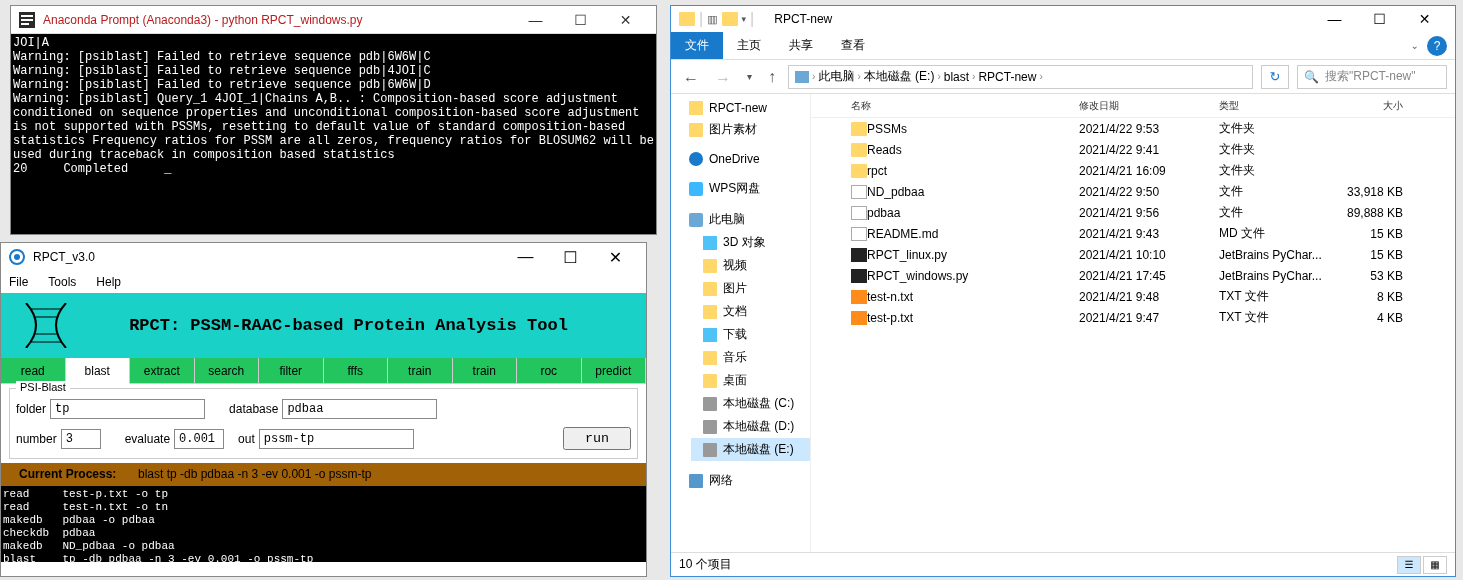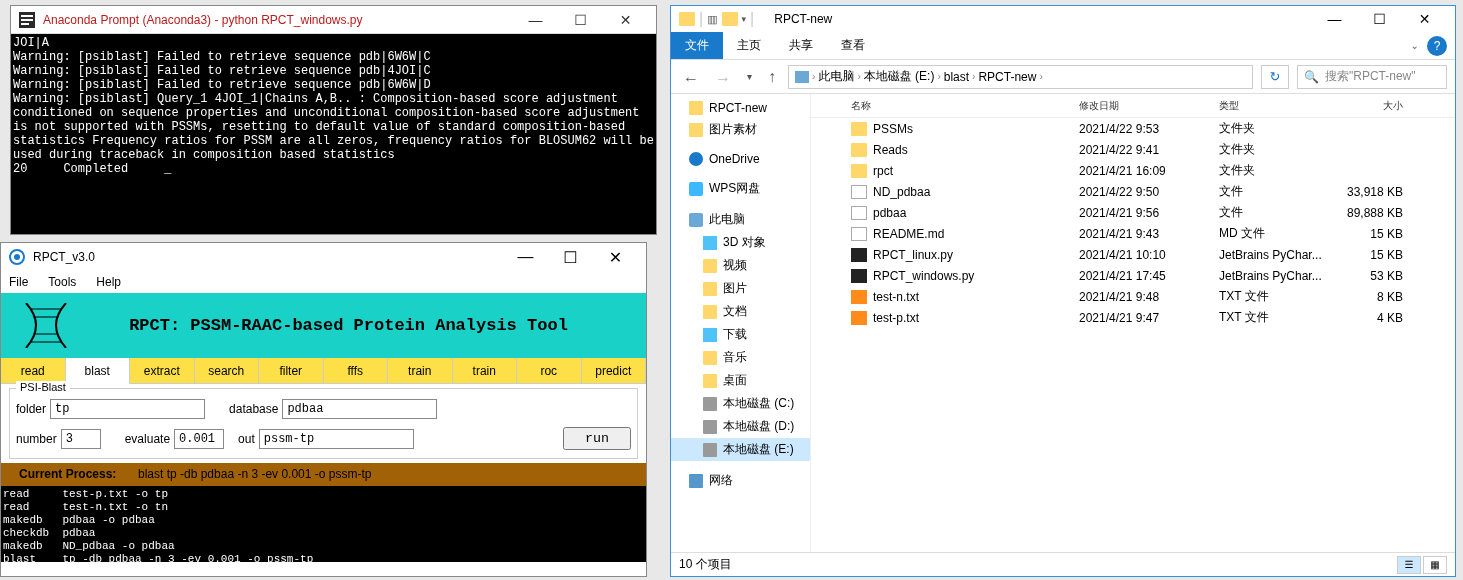--- a/index.html
+++ b/index.html
@@ -17,21 +17,21 @@
 
 .rpct-window { position: absolute; left: 0; top: 242px; width: 647px; height: 335px; background: #fff; border: 1px solid #888; }
 .rpct-titlebar { height: 28px; display: flex; align-items: center; padding: 0 8px; }
 .rpct-titlebar .icon { width: 16px; height: 16px; margin-right: 8px; }
 .rpct-titlebar .title { flex: 1; font-size: 12px; }
 .rpct-titlebar .winbtn { width: 45px; height: 28px; display: flex; align-items: center; justify-content: center; font-size: 16px; cursor: pointer; }
 .rpct-menubar { height: 22px; display: flex; align-items: center; padding: 0 8px; gap: 20px; font-size: 12px; }
 .rpct-banner { background: #1ad1c8; height: 65px; display: flex; align-items: center; padding: 0 20px; }
 .rpct-banner .dna { width: 50px; height: 45px; }
 .rpct-banner .banner-text { font-family: "Courier New", monospace; font-size: 17px; font-weight: bold; flex: 1; text-align: center; }
-.rpct-tabs { height: 26px; display: flex; border-bottom: 1px solid #ccc; background: #fde047; }
+.rpct-tabs { height: 26px; display: flex; border-bottom: 1px solid #ccc; background: #22c55e; }
 .rpct-tab { flex: 1; text-align: center; font-size: 12px; line-height: 26px; border-right: 1px solid #ccc; cursor: pointer; }
 .rpct-tab.active { background: #fff; border-bottom: 1px solid #fff; margin-bottom: -1px; }
 .rpct-panel { padding: 4px 8px; }
 .rpct-group { border: 1px solid #ccc; padding: 2px 6px 8px; font-size: 12px; position: relative; }
 .rpct-group-title { position: absolute; top: -8px; left: 6px; background: #fff; padding: 0 4px; font-size: 11px; }
 .rpct-row { display: flex; align-items: center; gap: 4px; margin-top: 8px; }
 .rpct-row label { font-size: 12px; }
 .rpct-row input { border: 1px solid #888; font-size: 12px; padding: 2px 4px; font-family: "Courier New", monospace; }
 .rpct-run { margin-left: auto; padding: 2px 20px; font-family: "Courier New", monospace; }
 .rpct-process { background: #a16207; font-family: "Courier New", monospace; font-size: 12px; padding: 4px 18px; }
@@ -52,42 +52,42 @@
 .explorer-ribbon .chev { margin-right: 8px; font-size: 10px; color: #666; }
 .explorer-nav { height: 34px; display: flex; align-items: center; padding: 0 8px; gap: 8px; border-bottom: 1px solid #ddd; }
 .explorer-nav .navbtn { font-size: 16px; color: #555; cursor: pointer; padding: 0 4px; }
 .explorer-breadcrumb { flex: 1; border: 1px solid #ccc; height: 24px; display: flex; align-items: center; padding: 0 6px; font-size: 12px; gap: 3px; }
 .explorer-breadcrumb .sep { color: #888; font-size: 10px; }
 .explorer-refresh { border: 1px solid #ccc; height: 24px; width: 28px; display: flex; align-items: center; justify-content: center; font-size: 13px; color: #1979ca; cursor: pointer; }
 .explorer-search { border: 1px solid #ccc; height: 24px; width: 150px; display: flex; align-items: center; padding: 0 6px; font-size: 12px; color: #888; gap: 6px; }
 .explorer-main { display: flex; height: calc(100% - 26px - 28px - 34px - 24px); }
 .explorer-sidebar { width: 140px; border-right: 1px solid #eee; overflow-y: auto; padding: 4px 0; }
 .sidebar-item { display: flex; align-items: center; gap: 6px; padding: 3px 8px 3px 18px; font-size: 12px; cursor: pointer; }
-.sidebar-item.indent1 { padding-left: 32px; }
+.sidebar-item.indent1 { padding-left: 12px; margin-left: 20px; }
 .sidebar-item.selected { background: #cce8ff; }
 .sidebar-icon { width: 14px; height: 14px; display: inline-block; }
 .sidebar-icon.folder { background: #ffd76b; border-radius: 1px; }
 .sidebar-icon.cloud { background: #1979ca; border-radius: 50%; }
 .sidebar-icon.wps { background: #3cb8ff; border-radius: 2px; }
 .sidebar-icon.pc { background: #6ba8d6; border-radius: 2px; }
 .sidebar-icon.disk { background: #999; border-radius: 1px; }
 .sidebar-icon.net { background: #5599cc; border-radius: 1px; }
 .sidebar-icon.cube { background: #4fc3f7; }
 .sidebar-icon.down { background: #4fc3f7; }
 .explorer-files { flex: 1; }
 .files-header { display: flex; border-bottom: 1px solid #eee; font-size: 10px; color: #333; height: 24px; align-items: center; }
 .files-header > div { padding: 0 8px; }
 .files-header > div:first-child { padding-left: 40px; }
 .col-name { width: 260px; }
 .col-date { width: 140px; }
 .col-type { width: 120px; }
 .col-size { width: 80px; text-align: right; }
 .file-row { display: flex; font-size: 12px; height: 21px; align-items: center; cursor: pointer; }
 .file-row > div { padding: 0 8px; white-space: nowrap; overflow: hidden; text-overflow: ellipsis; }
-.file-row .col-name { padding-left: 40px; display: flex; align-items: center; gap: 6px; }
+.file-row .col-name { padding-left: 40px; display: flex; align-items: center; gap: 0; }
 .file-icon { width: 16px; height: 14px; display: inline-block; flex-shrink: 0; }
 .file-icon.folder { background: #ffd76b; border-radius: 1px; }
 .file-icon.file { background: #fff; border: 1px solid #aaa; }
 .file-icon.md { background: #fff; border: 1px solid #aaa; }
 .file-icon.py { background: #222; }
 .file-icon.txt { background: #ff8c1a; }
 .explorer-status { height: 24px; border-top: 1px solid #ddd; display: flex; align-items: center; padding: 0 8px; font-size: 12px; }
 .explorer-status .spacer { flex: 1; }
 .explorer-status .viewbtn { width: 24px; height: 18px; border: 1px solid #ccc; display: flex; align-items: center; justify-content: center; font-size: 10px; cursor: pointer; margin-left: 2px; }
 .explorer-status .viewbtn.active { background: #cce8ff; }

